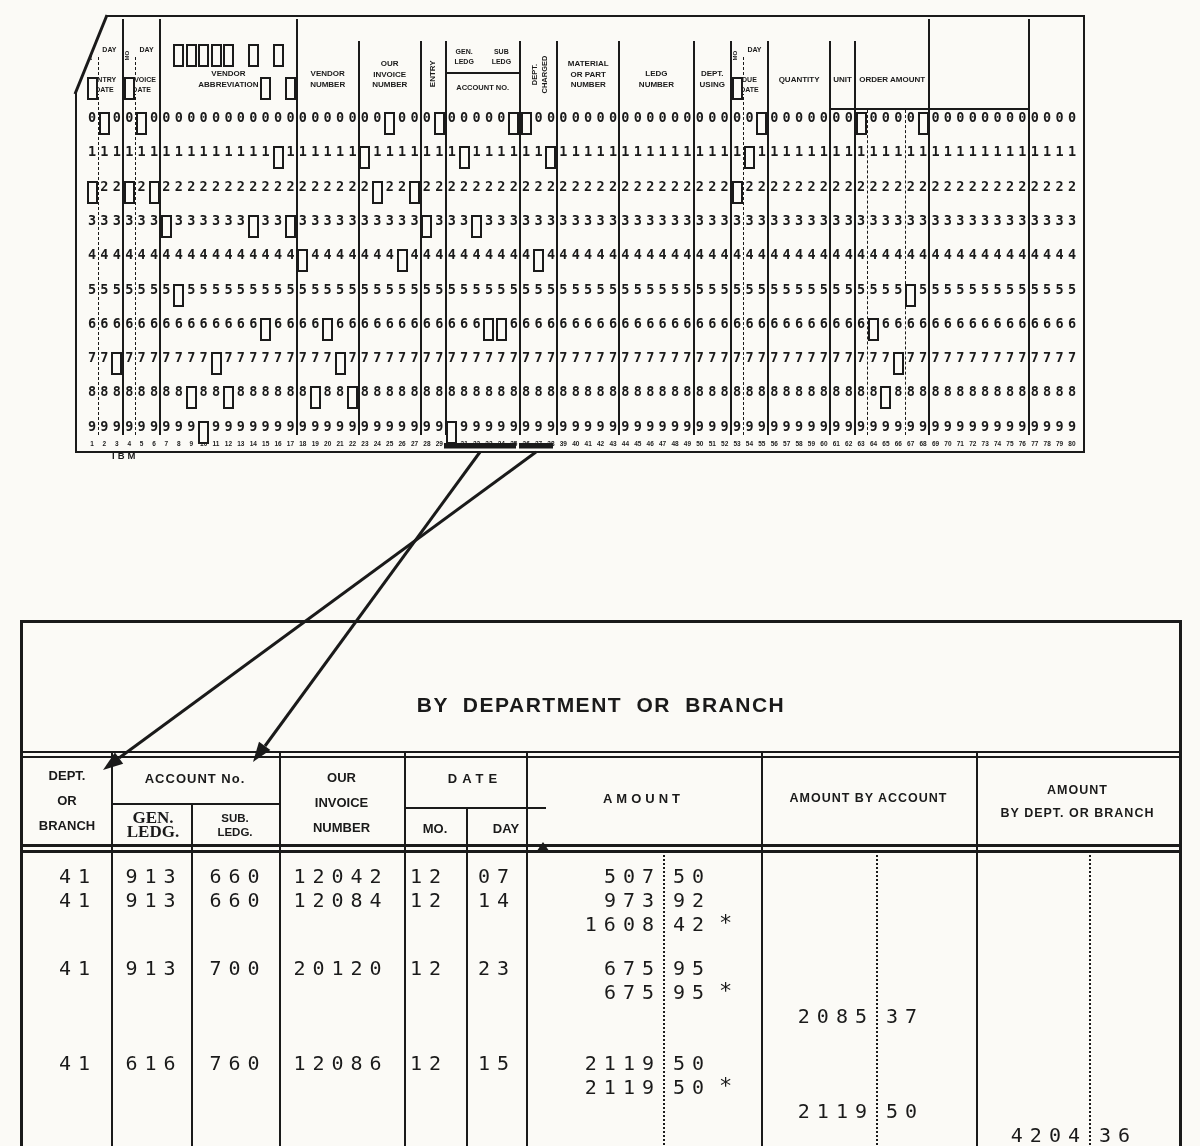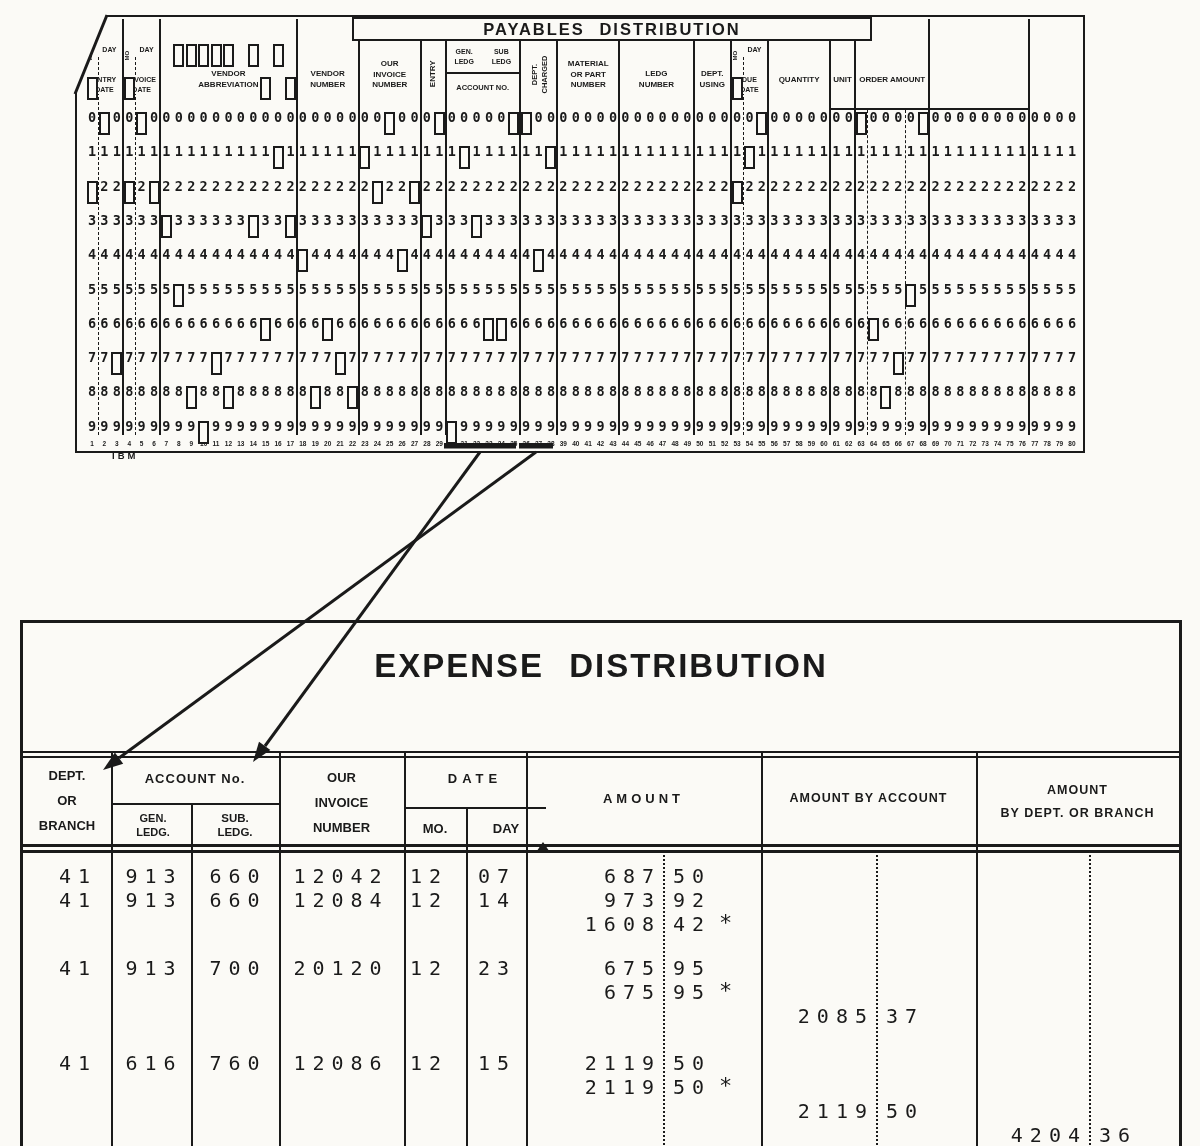--- a/index.html
+++ b/index.html
@@ -34,23 +34,20 @@
   .dot{position:absolute;width:0;border-left:2px dotted var(--ink);}
   .rnum{position:absolute;font:400 20px "DejaVu Sans Mono",monospace;letter-spacing:7px;color:var(--ink);white-space:nowrap;}
   #overlay{position:absolute;left:0;top:0;width:1200px;height:1146px;pointer-events:none;z-index:8;}
 </style>
 </head>
 <body>
 
 <div id="page">
 
   <div id="punch-card">
-    <div id="card-title-box">
-      <span>PAYABLES DISTRIBUTION</span>
-    </div>
 
   <div class="vline abs" style="left: 45.0125px; top: 2px; height: 416px;"></div>
       <div class="dash abs" style="left: 21.2025px; top: 40px; height: 378px;"></div>
       <div class="flab sm rot abs" style="left: 4.7975px; top: 34px; width: 18px; font-size: 6px;">MO</div>
       <div class="flab sm abs" style="left: 18.7975px; top: 28px; width: 27.215px;">DAY</div>
       <div class="flab sm abs" style="left: 9.7975px; top: 58px; width: 35.215px; background: rgb(251, 250, 246);">ENTRY
 DATE</div>
       <div class="hole abs" style="left: 9.5px; top: 60px;"></div>
       <div class="vline abs" style="left: 82.2275px; top: 2px; height: 416px;"></div>
       <div class="dash abs" style="left: 58.4175px; top: 40px; height: 378px;"></div>
@@ -1014,21 +1011,21 @@
       <div class="cnum abs" style="left: 926.97px; top: 423px;">75</div>
       <div class="cnum abs" style="left: 939.375px; top: 423px;">76</div>
       <div class="cnum abs" style="left: 951.78px; top: 423px;">77</div>
       <div class="cnum abs" style="left: 964.185px; top: 423px;">78</div>
       <div class="cnum abs" style="left: 976.59px; top: 423px;">79</div>
       <div class="cnum abs" style="left: 988.995px; top: 423px;">80</div>
     </div>
   <div id="ibm-brand">IBM</div>
 
   <div id="report">
-    <div class="rtitle">EXPENSE DISTRIBUTION</div>
+    <div class="rsub">BY DEPARTMENT OR BRANCH</div>
 
     <div class="abs hline" style="left:0;top:128px;width:1156px;"></div>
     <div class="abs hline" style="left:0;top:133px;width:1156px;"></div>
     <div class="abs hline" style="left:0;top:221px;width:1156px;height:2.5px;"></div>
     <div class="abs hline" style="left:0;top:227px;width:1156px;height:2.5px;"></div>
     <div class="abs hline" style="left:88px;top:180px;width:168px;"></div>
     <div class="abs hline" style="left:381px;top:184px;width:142px;"></div>
 
     <div class="abs vline" style="left:88px;top:128px;height:398px;"></div>
     <div class="abs vline" style="left:256px;top:128px;height:398px;"></div>
@@ -1040,21 +1037,21 @@
     <div class="abs vline" style="left:443px;top:184px;height:342px;"></div>
 
     <div class="dot" style="left:640px;top:232px;height:294px;"></div>
     <div class="dot" style="left:853px;top:232px;height:294px;"></div>
     <div class="dot" style="left:1066px;top:232px;height:294px;"></div>
 
     <div class="rhead" style="left:0;top:140px;width:88px;line-height:25px;">DEPT.
 OR
 BRANCH</div>
     <div class="rhead" style="left:88px;top:148px;width:168px;letter-spacing:1px;">ACCOUNT No.</div>
-    <div class="rhead" style="left:88px;top:188px;width:84px;line-height:14px;font-size:11px;">GEN.
+    <div class="rhead" style="left:88px;top:188px;width:84px;line-height:14px;font-size:17px;font-family:Liberation Serif, serif;">GEN.
 LEDG.</div>
     <div class="rhead" style="left:168px;top:188px;width:88px;line-height:14px;font-size:11.5px;">SUB.
 LEDG.</div>
     <div class="rhead" style="left:256px;top:142px;width:125px;line-height:25px;">OUR
 INVOICE
 NUMBER</div>
     <div class="rhead" style="left:381px;top:148px;width:142px;letter-spacing:5px;">DATE</div>
     <div class="rhead" style="left:381px;top:198px;width:62px;">MO.</div>
     <div class="rhead" style="left:443px;top:198px;width:80px;">DAY</div>
     <div class="rhead" style="left:503px;top:168px;width:235px;letter-spacing:4px;">AMOUNT</div>
@@ -1062,21 +1059,21 @@
     <div class="rhead" style="left:953px;top:156px;width:203px;line-height:23px;font-size:12.5px;letter-spacing:1px;">AMOUNT
 BY DEPT. OR BRANCH</div>
 
     <div id="rbody">
         <div class="rnum abs" style="left: 13px; top: 241px; width: 84px; text-align: center;">41</div>
         <div class="rnum abs" style="left: 81px; top: 241px; width: 100px; text-align: center;">913</div>
         <div class="rnum abs" style="left: 165px; top: 241px; width: 100px; text-align: center;">660</div>
         <div class="rnum abs" style="left: 246px; top: 241px; width: 144px; text-align: center;">12042</div>
         <div class="rnum abs" style="left: 370px; top: 241px; width: 72px; text-align: center;">12</div>
         <div class="rnum abs" style="left: 438px; top: 241px; width: 72px; text-align: center;">07</div>
-        <div class="rnum abs" style="left: 418px; top: 241px; width: 220px; text-align: right;">687</div>
+        <div class="rnum abs" style="left: 418px; top: 241px; width: 220px; text-align: right;">507</div>
         <div class="rnum abs" style="left: 650px; top: 241px; width: 70px;">50</div>
         <div class="rnum abs" style="left: 13px; top: 265px; width: 84px; text-align: center;">41</div>
         <div class="rnum abs" style="left: 81px; top: 265px; width: 100px; text-align: center;">913</div>
         <div class="rnum abs" style="left: 165px; top: 265px; width: 100px; text-align: center;">660</div>
         <div class="rnum abs" style="left: 246px; top: 265px; width: 144px; text-align: center;">12084</div>
         <div class="rnum abs" style="left: 370px; top: 265px; width: 72px; text-align: center;">12</div>
         <div class="rnum abs" style="left: 438px; top: 265px; width: 72px; text-align: center;">14</div>
         <div class="rnum abs" style="left: 418px; top: 265px; width: 220px; text-align: right;">973</div>
         <div class="rnum abs" style="left: 650px; top: 265px; width: 70px;">92</div>
         <div class="rnum abs" style="left: 418px; top: 289px; width: 220px; text-align: right;">1608</div>

